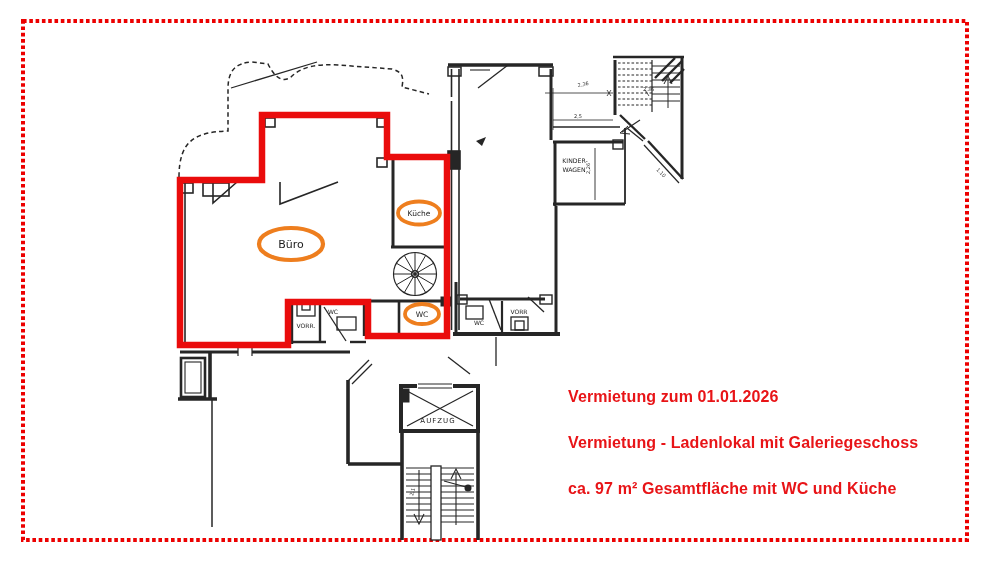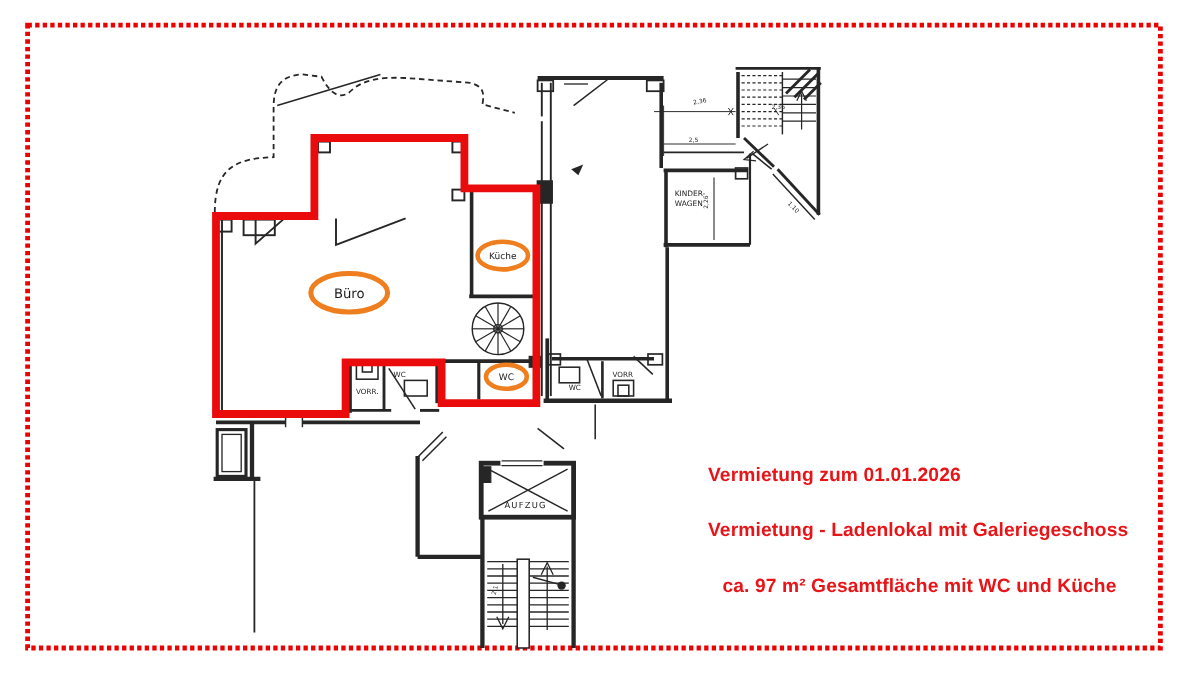--- a/index.html
+++ b/index.html
@@ -1,19 +1,19 @@
 <!DOCTYPE html>
 <html><head>
 <meta charset="utf-8">
 <style>
   html,body{margin:0;padding:0;background:#ffffff;}
   #frame{position:relative;width:1000px;height:563px;background:#ffffff;overflow:hidden;
          font-family:"Liberation Sans",sans-serif;}
   #plan-svg{position:absolute;left:0;top:0;}
-  .ann{position:absolute;left:590px;font-family:"Liberation Sans",sans-serif;
+  .ann{position:absolute;left:568px;font-family:"Liberation Sans",sans-serif;
        font-weight:bold;font-size:16px;color:#e81417;white-space:nowrap;letter-spacing:0.1px;}
   .plan-label{font-family:"DejaVu Sans",sans-serif;fill:#1c1c1c;}
   .dim{font-family:"DejaVu Sans",sans-serif;fill:#2a2a2a;}
   .w{stroke:#262626;fill:none;}
 </style>
 </head>
 <body>
 
 <div id="frame">
 
@@ -270,16 +270,16 @@
     <ellipse cx="419" cy="213" rx="21" ry="11.5" fill="none" stroke="#ee7e1e" stroke-width="3.8"></ellipse>
     <text x="419" y="216" font-size="7.5" class="plan-label">Küche</text>
     <ellipse cx="422" cy="314" rx="17" ry="10" fill="none" stroke="#ee7e1e" stroke-width="3.8"></ellipse>
     <text x="422" y="317" font-size="7.5" class="plan-label">WC</text>
   </g>
 </svg>
 
 <div>
   <div class="ann" style="top:388px;">Vermietung zum 01.01.2026</div>
   <div class="ann" style="top:434px;">Vermietung - Ladenlokal mit Galeriegeschoss</div>
-  <div class="ann" style="top:480px;margin-left:12px;">ca. 97 m² Gesamtfläche mit WC und Küche</div>
+  <div class="ann" style="top:480px;">ca. 97 m² Gesamtfläche mit WC und Küche</div>
 </div>
 
 </div>
 
 </body></html>

